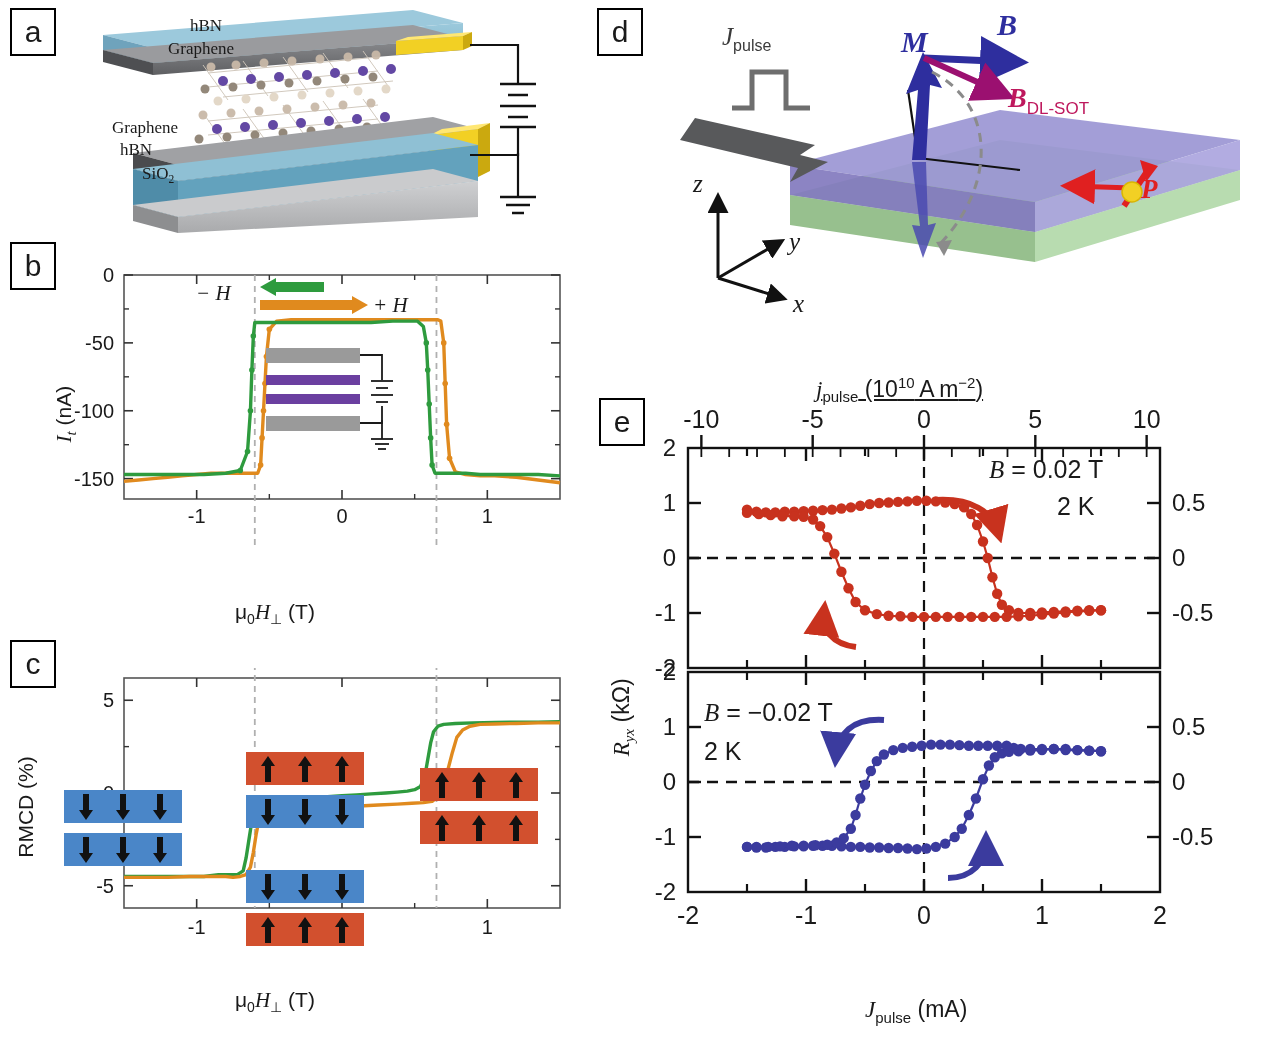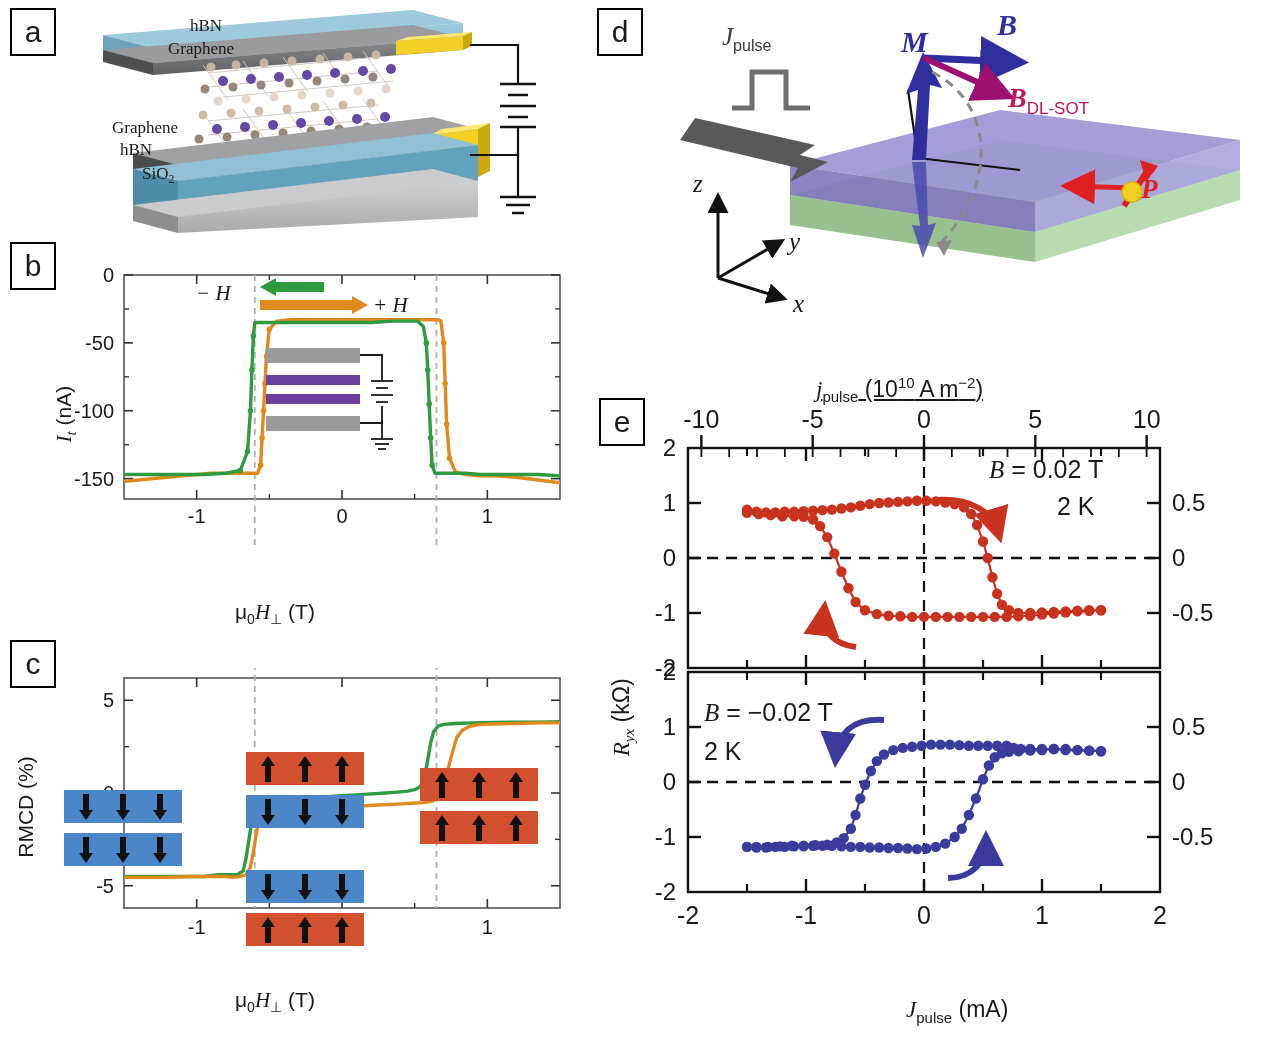--- a/index.html
+++ b/index.html
@@ -794,21 +794,21 @@
       <path d="M336,100 C372,98 392,112 398,132" stroke="#C8321E" stroke-width="6" fill="none" marker-end="url(#aR)"></path>
       <path d="M256,247 C232,244 222,230 224,212" stroke="#C8321E" stroke-width="6" fill="none" marker-end="url(#aR)"></path>
       <path d="M284,320 C252,318 238,334 236,356" stroke="#3B3B9E" stroke-width="6" fill="none" marker-end="url(#aB)"></path>
       <path d="M348,478 C372,478 386,462 386,442" stroke="#3B3B9E" stroke-width="6" fill="none" marker-end="url(#aB)"></path>
     </svg>
 </div>
 
 <div class="lbl" style="left:816px;top:374px;font-size:23px;text-decoration:underline;">
   <i class="serif">j</i><span style="font-size:15px;vertical-align:sub;">pulse</span><span>&nbsp;(10</span><span style="font-size:15px;vertical-align:super;">10</span><span> A m</span><span style="font-size:15px;vertical-align:super;">−2</span><span>)</span>
 </div>
-<div class="lbl" style="left:906px;top:996px;font-size:23px;">
+<div class="lbl" style="left:865px;top:996px;font-size:23px;">
   <i class="serif">J</i><span style="font-size:15px;vertical-align:sub;">pulse</span><span>&nbsp;(mA)</span>
 </div>
 <div class="lbl" style="left:548px;top:702px;width:150px;transform:rotate(-90deg);transform-origin:center;text-align:center;font-size:23px;">
   <i class="serif">R</i><i class="serif" style="font-size:15px;vertical-align:sub;">yx</i><span>&nbsp;(kΩ)</span>
 </div>
 
 <div class="lbl" style="left:966px;top:455px;font-size:25px;margin-left:23px;">
   <i class="serif">B</i><span>&nbsp;= 0.02 T</span>
 </div>
 <div class="lbl" style="left:1057px;top:492px;font-size:25px;">2 K</div>

